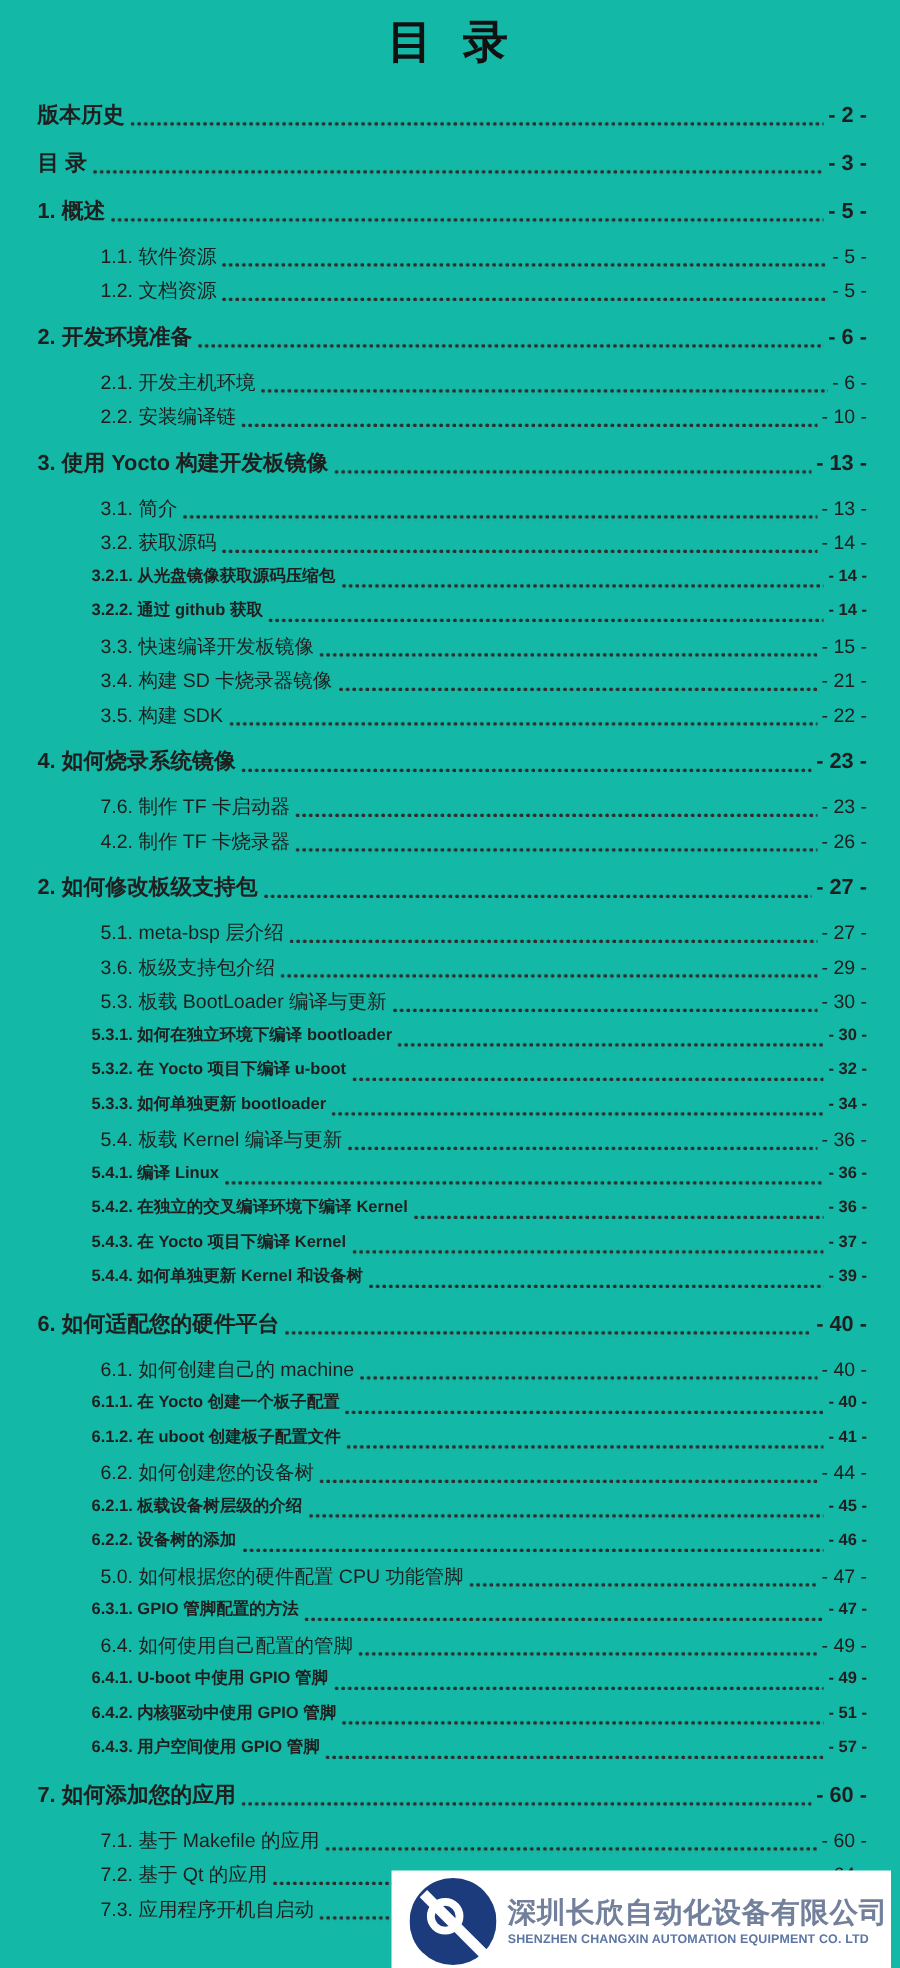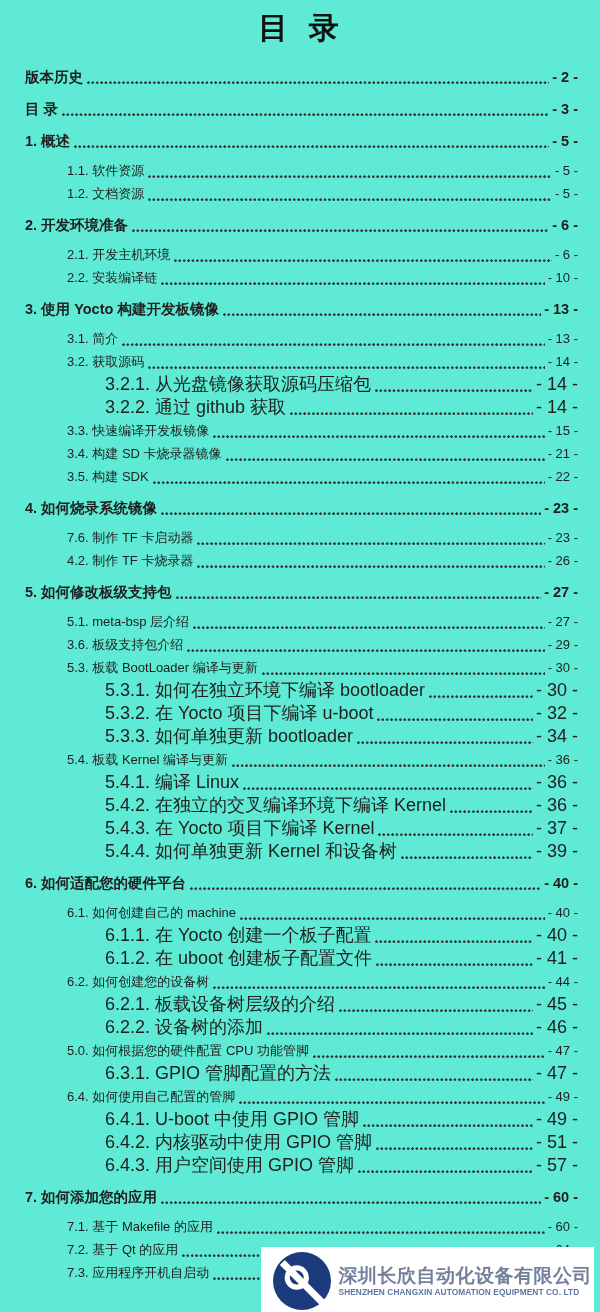--- a/index.html
+++ b/index.html
@@ -38,21 +38,21 @@
   }
   .level-1 {
     font-size:14.5px;
     font-weight:700;
     line-height:24px;
     margin-top:8px;
     margin-bottom:6px;
   }
   .level-1 .dots { margin-bottom:4px; }
   .level-2 { font-size:13px; font-weight:400; line-height:23px; margin-left:42px; }
-  .level-3 { font-size:18px; font-weight:400; line-height:23px; margin-left:80px; }
+  .level-3 { font-size:11px; font-weight:700; line-height:23px; margin-left:36px; }
 
   .footer-logo {
     position:absolute;
     right:6px; bottom:-16px;
     display:flex;
     align-items:center;
     background:#ffffff;
     padding:5px 2px 18px 12px;
     z-index:2;
   }
@@ -71,21 +71,21 @@
     font-weight:700;
     letter-spacing:0.1px;
     color:var(--company-en-color,#5d76a3);
     white-space:nowrap;
     line-height:10px;
   }
 </style>
 </head>
 <body>
 
-<div class="page" style="background: #5eead4; color: rgb(31, 31, 31);">
+<div class="page" style="background: #14b8a6; color: rgb(31, 31, 31);">
 
   <h1 class="doc-title">目 录</h1>
 
   <div class="toc" id="toc-list">
       <div class="row level-1">
     <span class="label">版本历史</span>
     <span class="dots"></span>
     <span class="page-num">- 2 -</span>
   </div>
       <div class="row level-1">
@@ -172,21 +172,21 @@
     <span class="label">7.6. 制作 TF 卡启动器</span>
     <span class="dots"></span>
     <span class="page-num">- 23 -</span>
   </div>
       <div class="row level-2">
     <span class="label">4.2. 制作 TF 卡烧录器</span>
     <span class="dots"></span>
     <span class="page-num">- 26 -</span>
   </div>
       <div class="row level-1">
-    <span class="label">5. 如何修改板级支持包</span>
+    <span class="label">2. 如何修改板级支持包</span>
     <span class="dots"></span>
     <span class="page-num">- 27 -</span>
   </div>
       <div class="row level-2">
     <span class="label">5.1. meta-bsp 层介绍</span>
     <span class="dots"></span>
     <span class="page-num">- 27 -</span>
   </div>
       <div class="row level-2">
     <span class="label">3.6. 板级支持包介绍</span>

